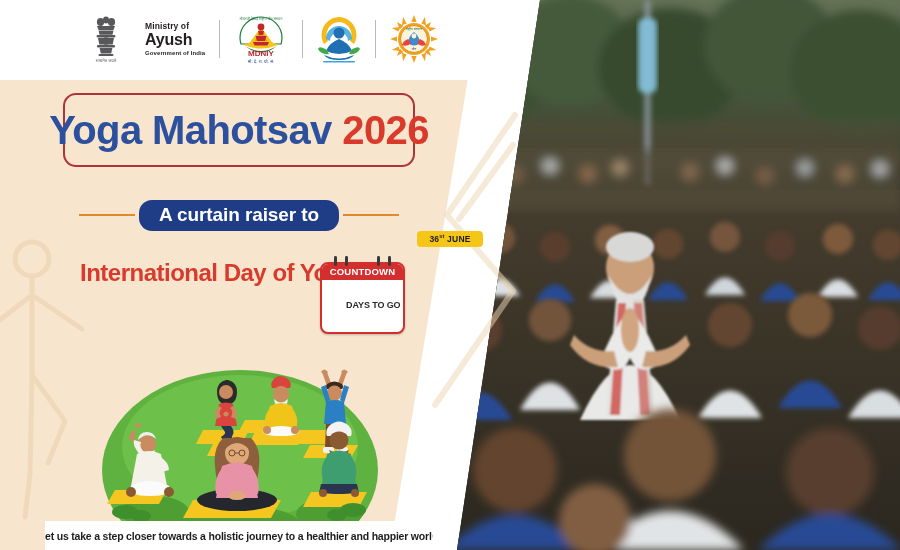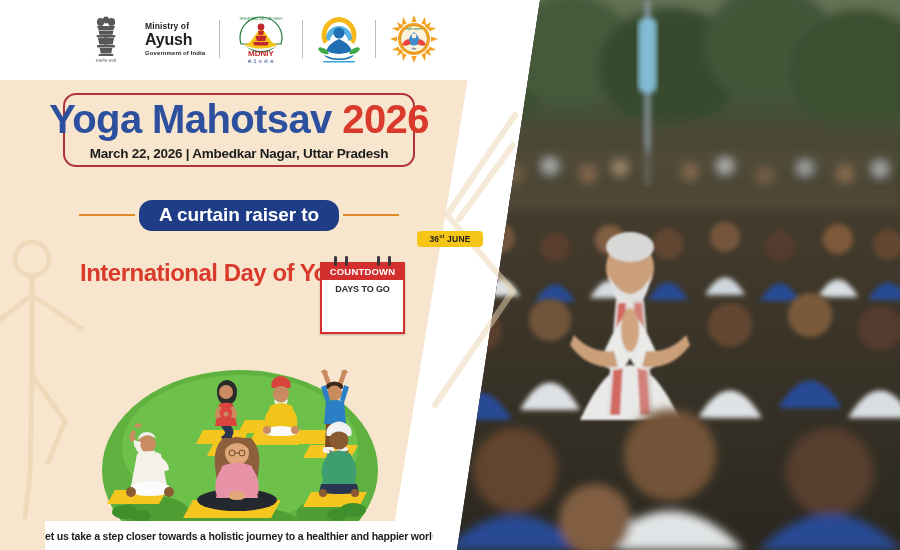--- a/index.html
+++ b/index.html
@@ -84,32 +84,32 @@
   }
   .idy-tag{
     position:absolute;left:74px;top:283px;z-index:6;
     font-size:45px;font-weight:bold;color:#2c4f9e;letter-spacing:-1.5px;white-space:nowrap;
     font-family:"Liberation Serif", serif;
   }
 
   
   .countdown{
     position:absolute;left:320px;top:262px;width:85px;height:72px;z-index:7;
-    border:2.5px solid #d42f2f;border-radius:0;background:#ffffff;overflow:hidden;
+    border:2.5px solid #d42f2f;border-radius:8px;background:#ffffff;overflow:hidden;
     box-sizing:border-box;box-shadow:0 1px 2px rgba(0,0,0,.22);
   }
   .cd-head{
     background:#d42f2f;color:#fff;font-size:9.5px;font-weight:bold;
     text-align:center;padding:2px 0 3px;letter-spacing:.2px;
   }
   .cd-num{
     font-size:29px;font-weight:bold;color:#2b2b2b;text-align:center;line-height:1;
     margin-top:3px;letter-spacing:-1px;
   }
-  .cd-foot{font-size:9px;font-weight:bold;color:#2b2b2b;text-align:center;margin-top:4px;letter-spacing:-.1px;}
+  .cd-foot{font-size:9px;font-weight:bold;color:#2b2b2b;text-align:left;margin-top:20px;letter-spacing:-.1px;padding-left:24px;}
   .cd-rings{position:absolute;left:320px;top:256px;width:85px;height:10px;z-index:8;}
 
   
   .illus{position:absolute;left:95px;top:352px;width:290px;height:170px;z-index:5;}
 
   
   .tagline{
     position:absolute;left:45px;top:521px;width:390px;height:29px;z-index:9;
     background:#ffffff;display:flex;align-items:center;justify-content:center;
     clip-path:polygon(0 0,390px 0,385px 29px,0 29px);
@@ -365,21 +365,20 @@
         <circle cx="24" cy="21" r="2.4" fill="#fdf3da"></circle>
         <text x="24" y="35" font-size="3.2" fill="#1f3d86" text-anchor="middle" font-family="'Liberation Sans',sans-serif">योग</text>
       </svg>
     </div>
   </div>
 
   <div class="title-box">
     <div class="title-main">
       <span class="t-blue">Yoga Mahotsav</span><span>&nbsp;</span><span class="t-red">2026</span>
     </div>
-    <div class="title-sub">March 22, 2026 | Ambedkar Nagar, Uttar Pradesh</div>
   </div>
 
   <div class="curtain-row">
     <div class="c-line"></div>
     <div class="c-pill">A curtain raiser to</div>
     <div class="c-line"></div>
   </div>
   <div class="june-pill">
     <span>36</span><sup>st</sup>&nbsp;<span>JUNE</span>
   </div>

